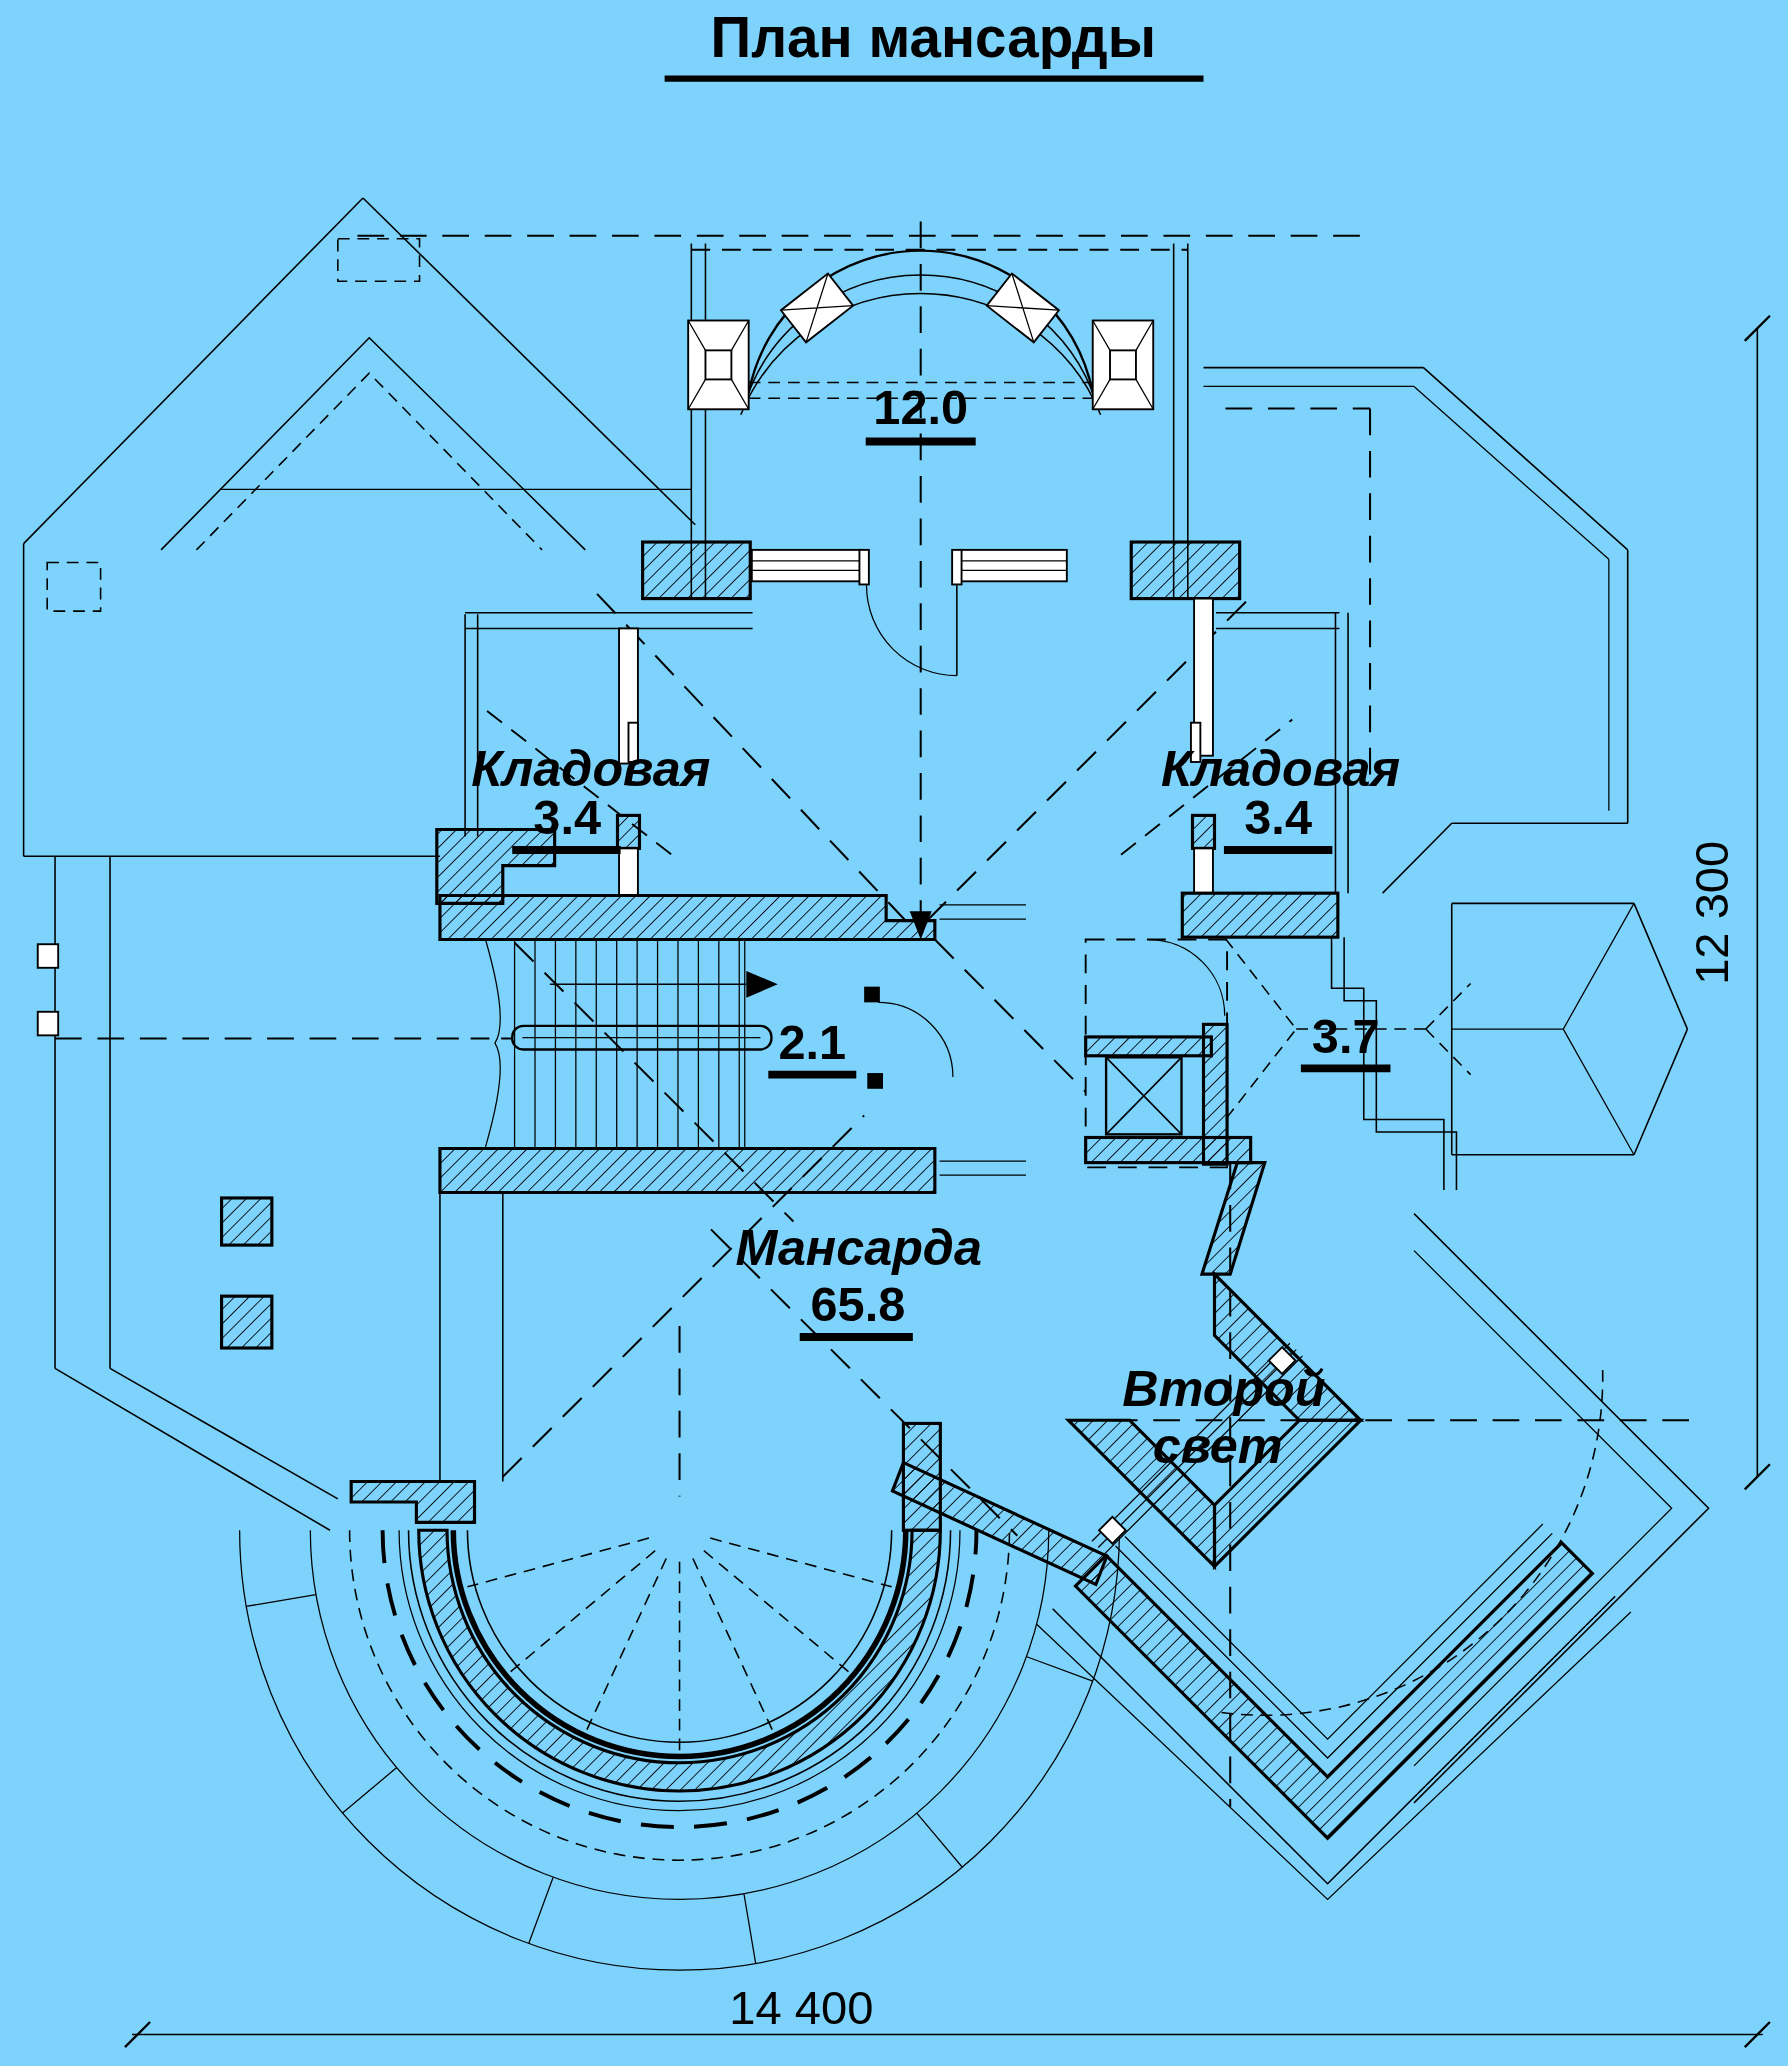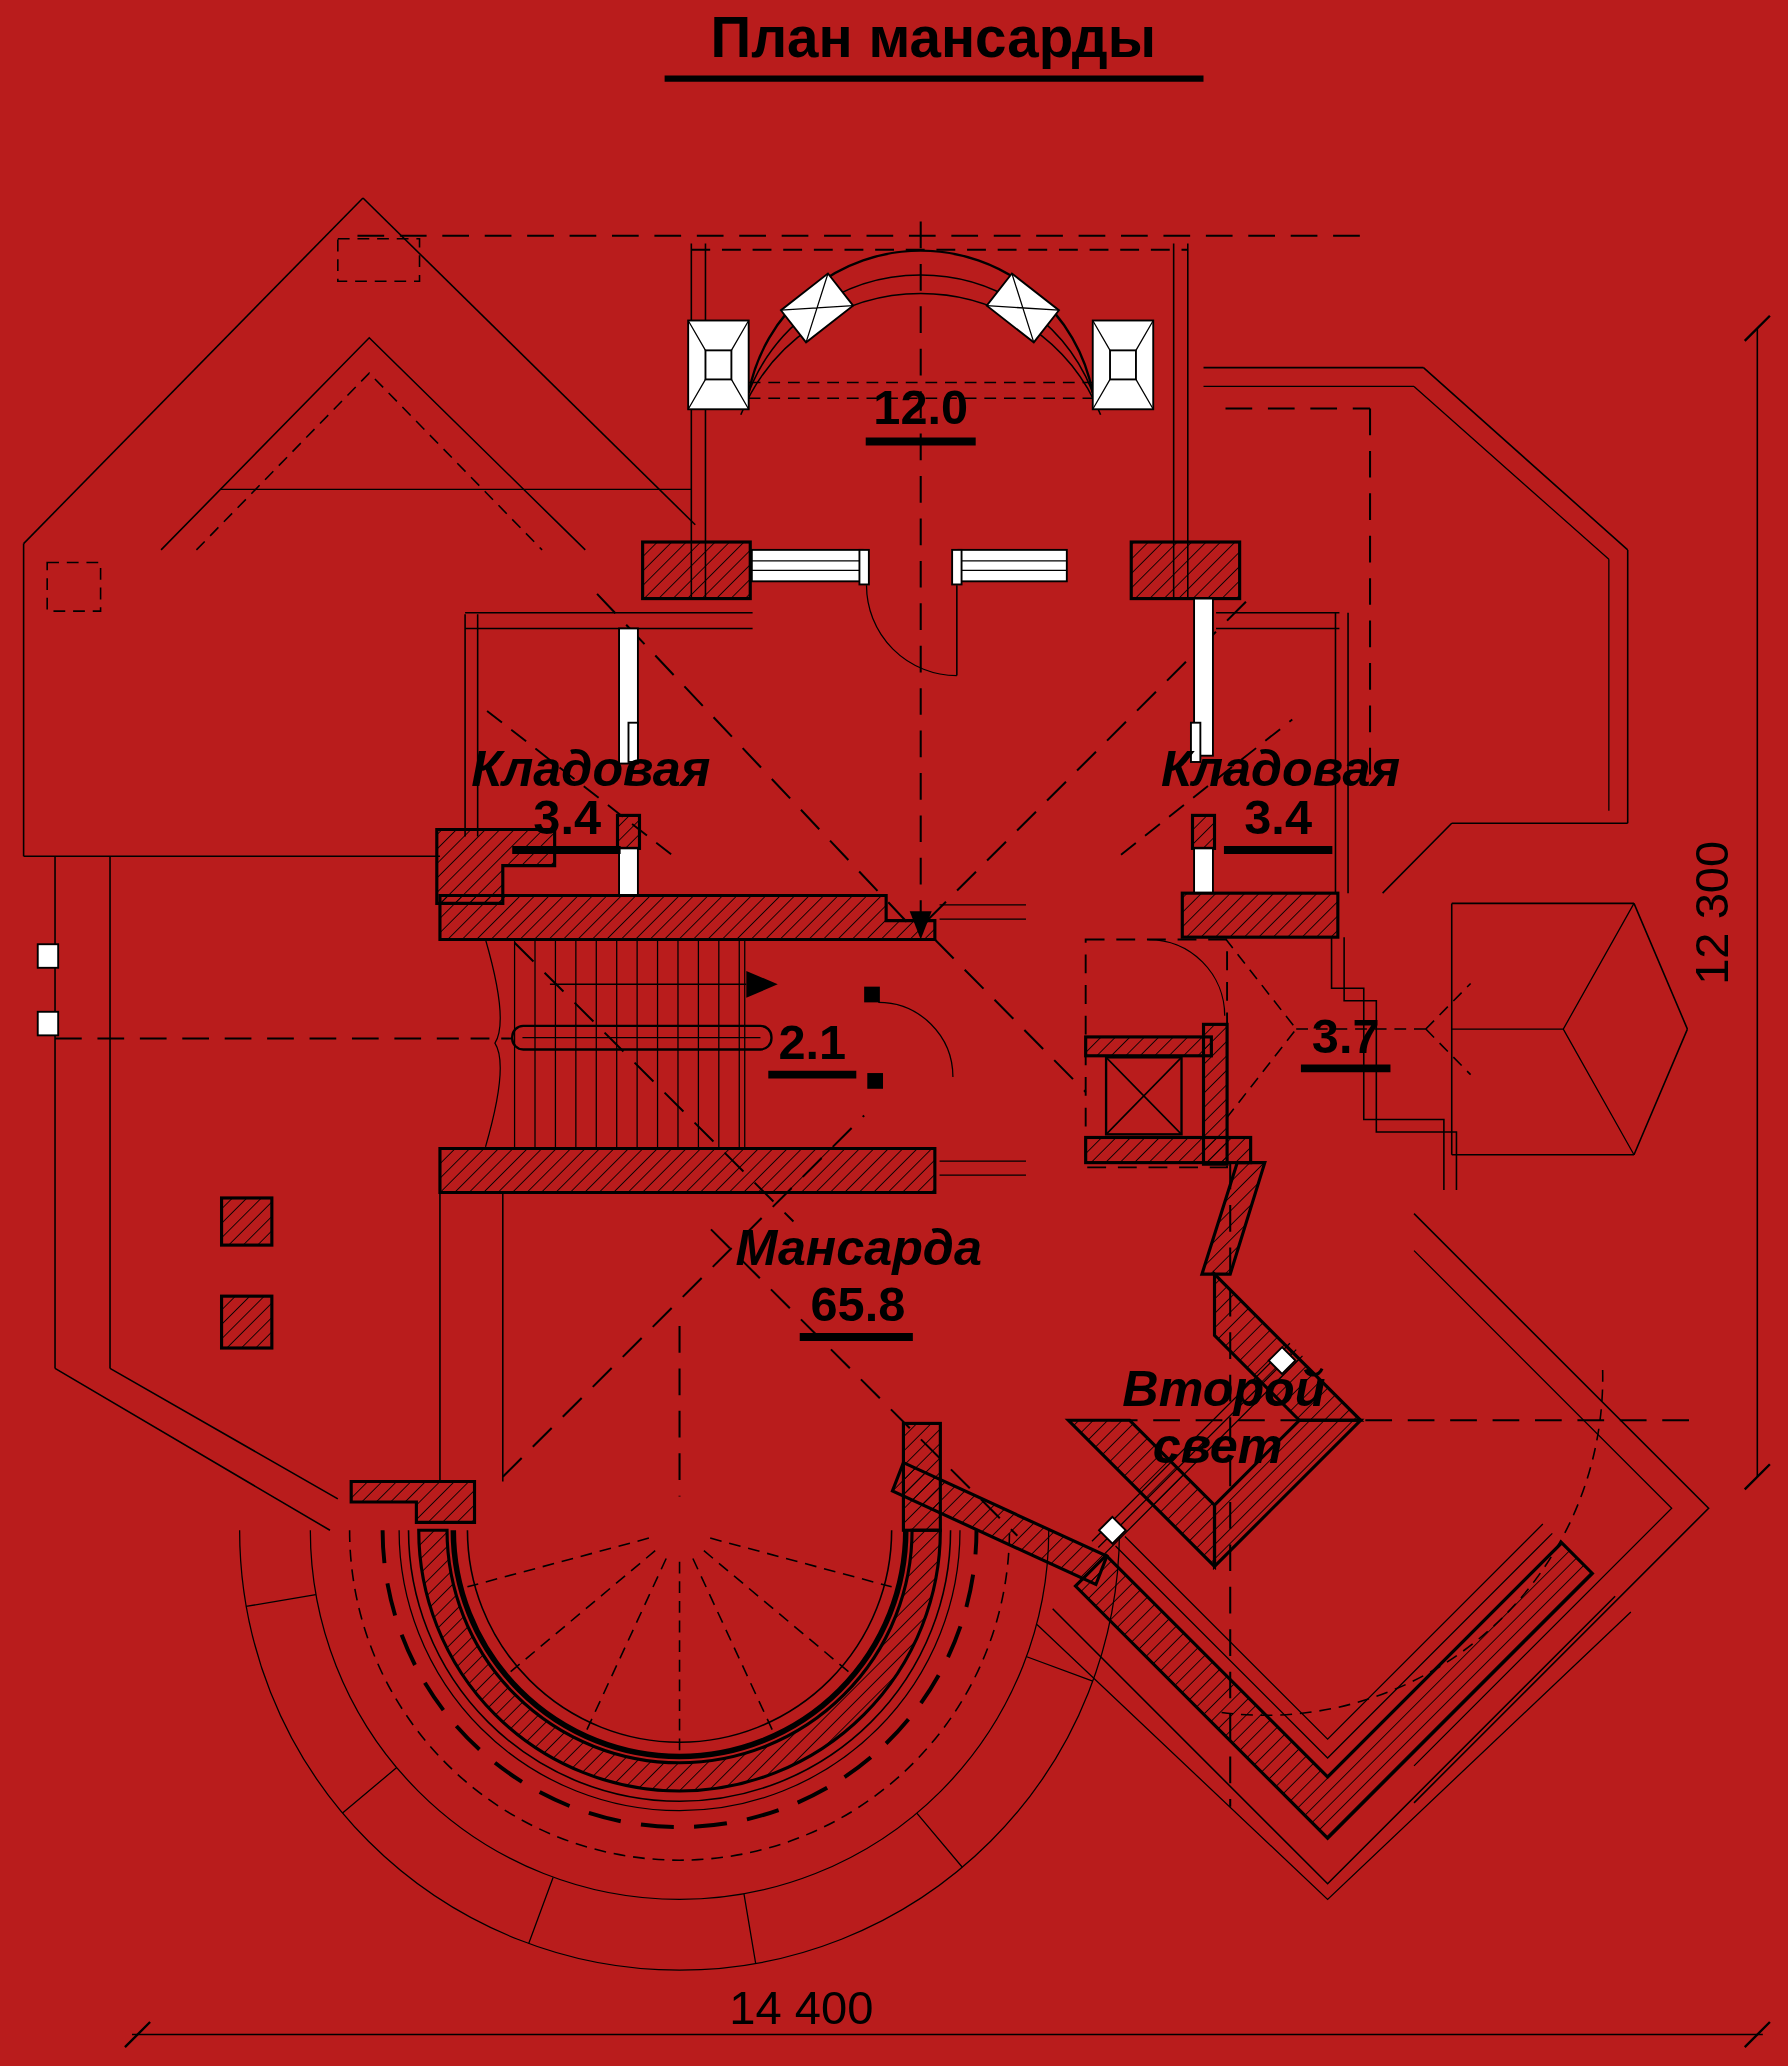--- a/index.html
+++ b/index.html
@@ -1,16 +1,16 @@
 <!DOCTYPE html>
 <html style="font-size:12.6px"><head>
 <meta charset="utf-8">
 <style>
   html,body{margin:0;padding:0;background:#ffffff;}
-  #page{position:relative;width:1788px;height:2066px;background:#b91c1c;overflow:hidden;
+  #page{position:relative;width:1788px;height:2066px;background:#7dd3fc;overflow:hidden;
         font-family:"Liberation Sans", sans-serif;}
   svg{display:block}
   .ln{stroke:#000;stroke-width:2;fill:none}
   .ln15{stroke:#000;stroke-width:1.6;fill:none}
   .ln3{stroke:#000;stroke-width:3;fill:none}
   .thick{stroke:#000;stroke-width:7;fill:none}
   .wall{fill:#fff;stroke:#000;stroke-width:2.4}
   .hatch{fill:url(#hatch);stroke:#000;stroke-width:4}
   .blk{fill:#000;stroke:none}
   .dash-lg{stroke:#000;stroke-width:2.6;fill:none;stroke-dasharray:34 20}

